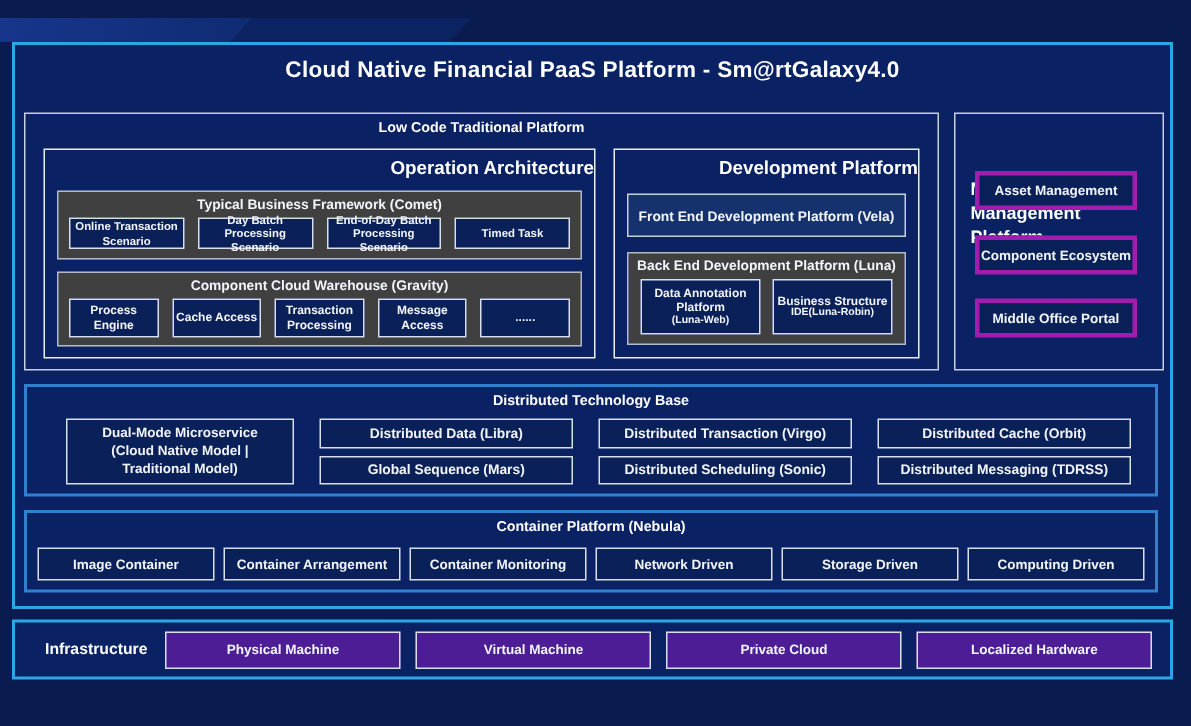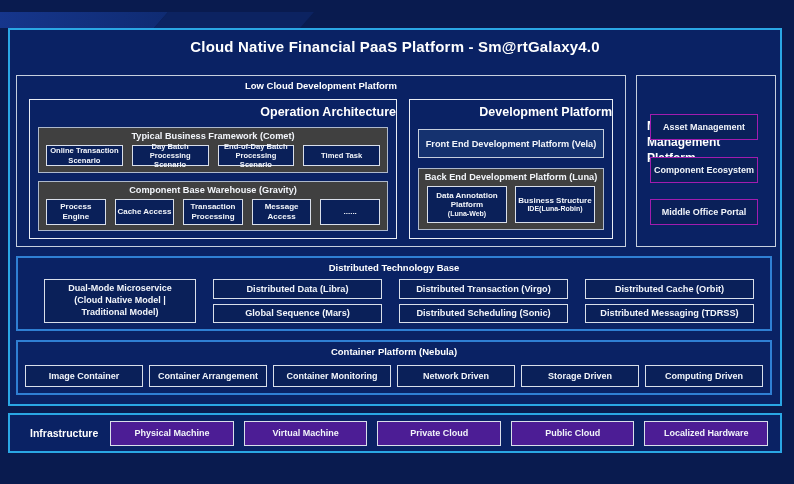--- a/index.html
+++ b/index.html
@@ -45,21 +45,21 @@
   .frontend{position:absolute;left:8px;right:8px;top:29px;height:29px;background:#15326F;
             border:1px solid #C6CFDE;display:flex;align-items:center;justify-content:center;
             font-size:9.2px;font-weight:600;box-sizing:border-box;}
   .backend{top:68px;height:62px;}
   .backend .cells{gap:8px;padding:4px 8px 0;}
   .backend .cell{height:37px;flex-direction:column;font-size:8px;}
   .backend .subline{font-size:7px;font-weight:600;}
 
   .mid-h{padding:7px 8px 0 10px;font-size:12px;font-weight:700;line-height:1.35;color:#FFFFFF;margin-top:35px;}
   .midcell{position:absolute;left:13px;right:17px;height:26px;background:#0A2059;
-           border:1px solid #a21caf;display:flex;align-items:center;justify-content:center;
+           border:3px solid #a21caf;display:flex;align-items:center;justify-content:center;
            font-size:9px;font-weight:600;box-sizing:border-box;}
   .mid0{top:38px;} .mid1{top:81px;} .mid2{top:123px;}
 
   .dbody{position:absolute;left:26px;right:16px;top:21px;bottom:6px;display:flex;gap:17px;}
   .dualmode{width:152px;flex:0 0 auto;background:#0A2059;border:1px solid #D9DFEA;
             display:flex;align-items:center;justify-content:center;text-align:center;
             font-size:9px;font-weight:600;line-height:1.3;padding:0 8px;box-sizing:border-box;}
   .dcol{flex:1;display:flex;flex-direction:column;gap:5px;}
   .dcell{flex:1;background:#0A2059;border:1px solid #D9DFEA;display:flex;align-items:center;
          justify-content:center;font-size:9.2px;font-weight:600;box-sizing:border-box;}
@@ -79,37 +79,37 @@
 <body>
 
 <div class="page">
   <div class="deco deco1"></div>
   <div class="deco deco2"></div>
 
   <div class="main-panel">
     <div class="main-title">Cloud Native Financial PaaS Platform - Sm@rtGalaxy4.0</div>
 
     <div class="sec sec-gray lowcode">
-      <div class="sec-h">Low Cloud Development Platform</div>
+      <div class="sec-h">Low Code Traditional Platform</div>
 
       <div class="bigbox oparch">
         <div class="big-h">Operation Architecture</div>
 
         <div class="subbox tbf">
           <div class="sub-h">Typical Business Framework (Comet)</div>
           <div class="cells">
             <div class="cell">Online Transaction Scenario</div>
             <div class="cell">Day Batch Processing Scenario</div>
             <div class="cell">End-of-Day Batch Processing Scenario</div>
             <div class="cell">Timed Task</div>
           </div>
         </div>
 
         <div class="subbox ccw">
-          <div class="sub-h">Component Base Warehouse (Gravity)</div>
+          <div class="sub-h">Component Cloud Warehouse (Gravity)</div>
           <div class="cells">
             <div class="cell">Process Engine</div>
             <div class="cell">Cache Access</div>
             <div class="cell">Transaction Processing</div>
             <div class="cell">Message Access</div>
             <div class="cell">......</div>
           </div>
         </div>
       </div>
 
@@ -170,17 +170,16 @@
       </div>
     </div>
   </div>
 
   <div class="infra-panel">
     <div class="infra-label">Infrastructure</div>
     <div class="infra-items">
       <div class="icell">Physical Machine</div>
       <div class="icell">Virtual Machine</div>
       <div class="icell">Private Cloud</div>
-      <div class="icell">Public Cloud</div>
       <div class="icell">Localized Hardware</div>
     </div>
   </div>
 </div>
 
 </body></html>

